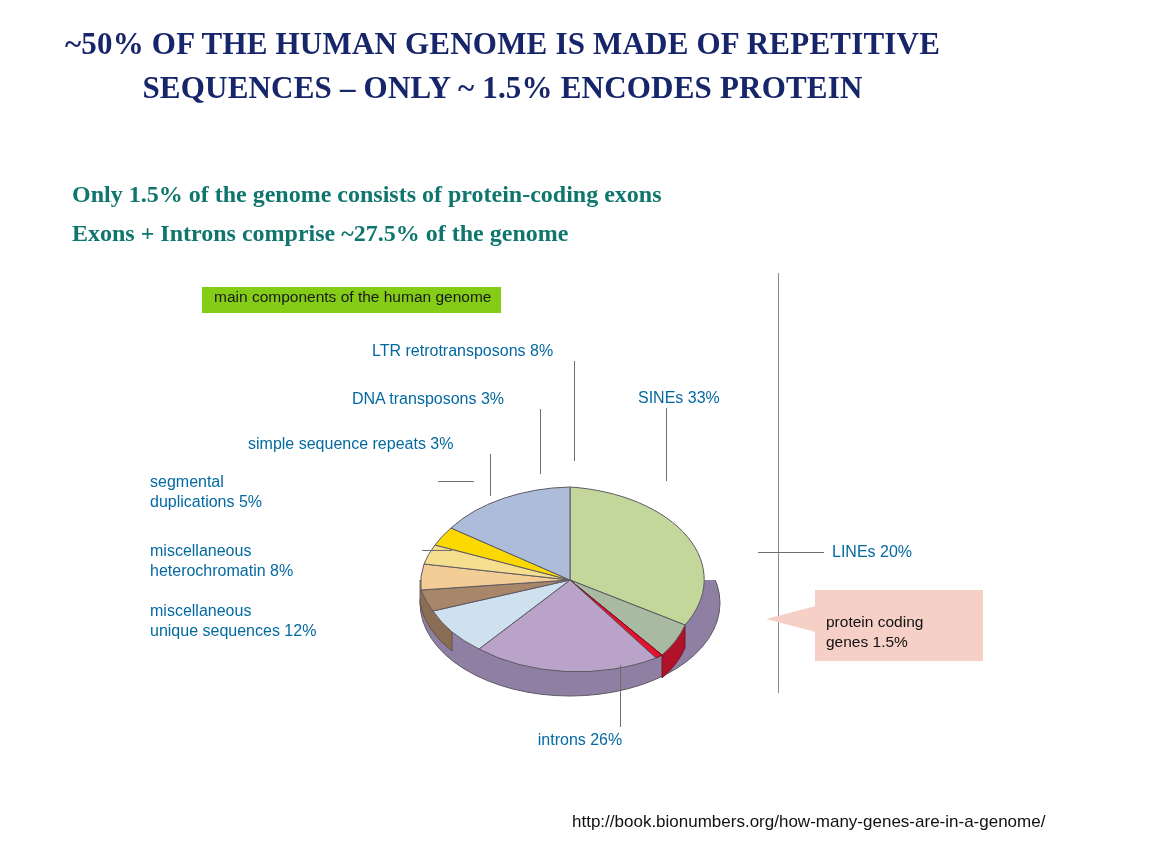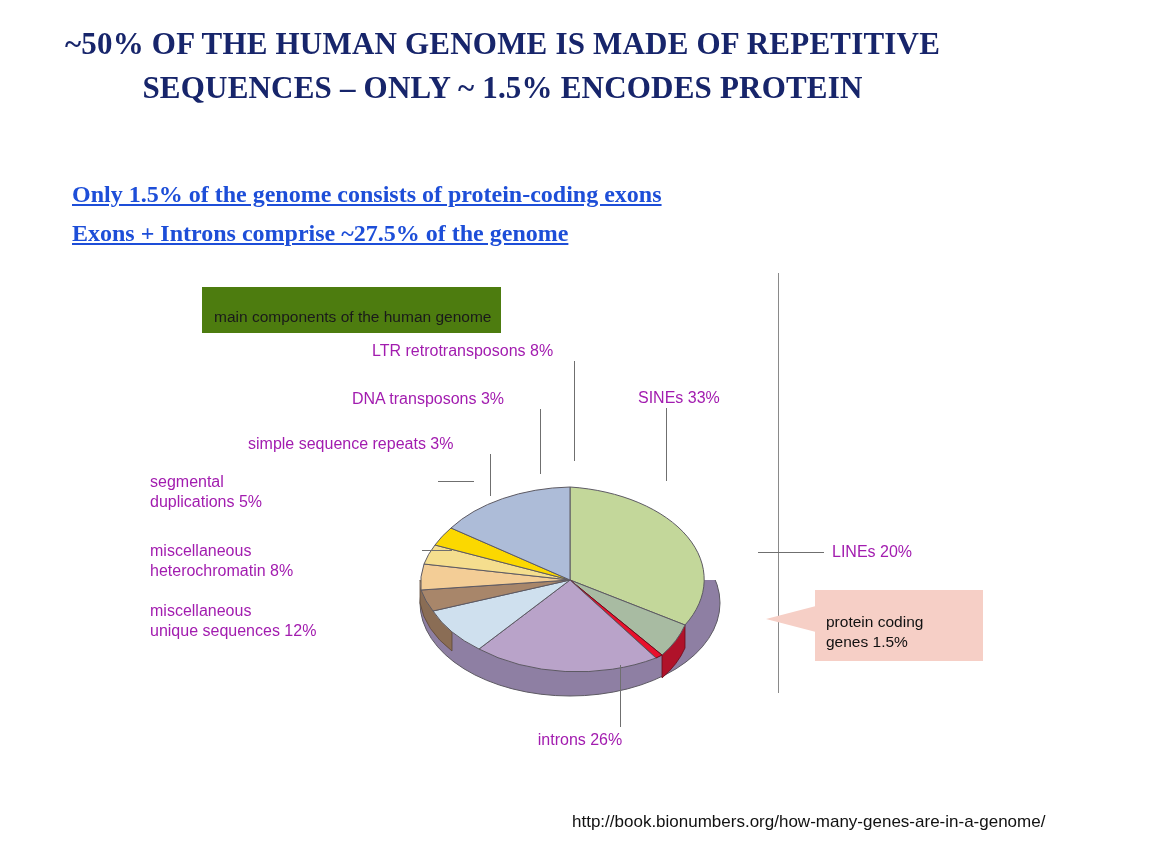--- a/index.html
+++ b/index.html
@@ -35,24 +35,23 @@
     white-space: nowrap;
   }
 
   
   #subtext {
     position: absolute;
     top: 175px;
     left: 72px;
     font-family: "Liberation Serif", serif;
     font-weight: bold;
-    color: #1d4ed8;
+    color: #0f766e;
     font-size: 24px;
     line-height: 1.62;
-    text-decoration: underline;
   }
   #subtext .line { display: block; white-space: nowrap; }
 
   
   #figure {
     position: absolute;
     left: 150px;
     top: 265px;
     width: 860px;
     height: 575px;
@@ -66,41 +65,41 @@
     width: 1px;
     height: 420px;
     background: #8a8a8a;
   }
 
   
   #caption-box {
     position: absolute;
     left: 52px;
     top: 22px;
-    padding: 21px 10px 7px 12px;
-    background: #4d7c0f;
+    padding: 1px 10px 7px 12px;
+    background: #84cc16;
     font-size: 15.5px;
     color: #1a1a1a;
     white-space: nowrap;
   }
 
   
   #pie-holder {
     position: absolute;
     left: 250px;
     top: 170px;
     width: 340px;
     height: 290px;
   }
 
   
   .lbl {
     position: absolute;
     font-size: 16px;
-    color: #a21caf;
+    color: #0369a1;
     line-height: 1.22;
     white-space: nowrap;
   }
   .lbl.r { text-align: left; }
   .lbl.l { text-align: left; }
   .lbl.c { text-align: center; }
 
   
   .leader {
     position: absolute;

